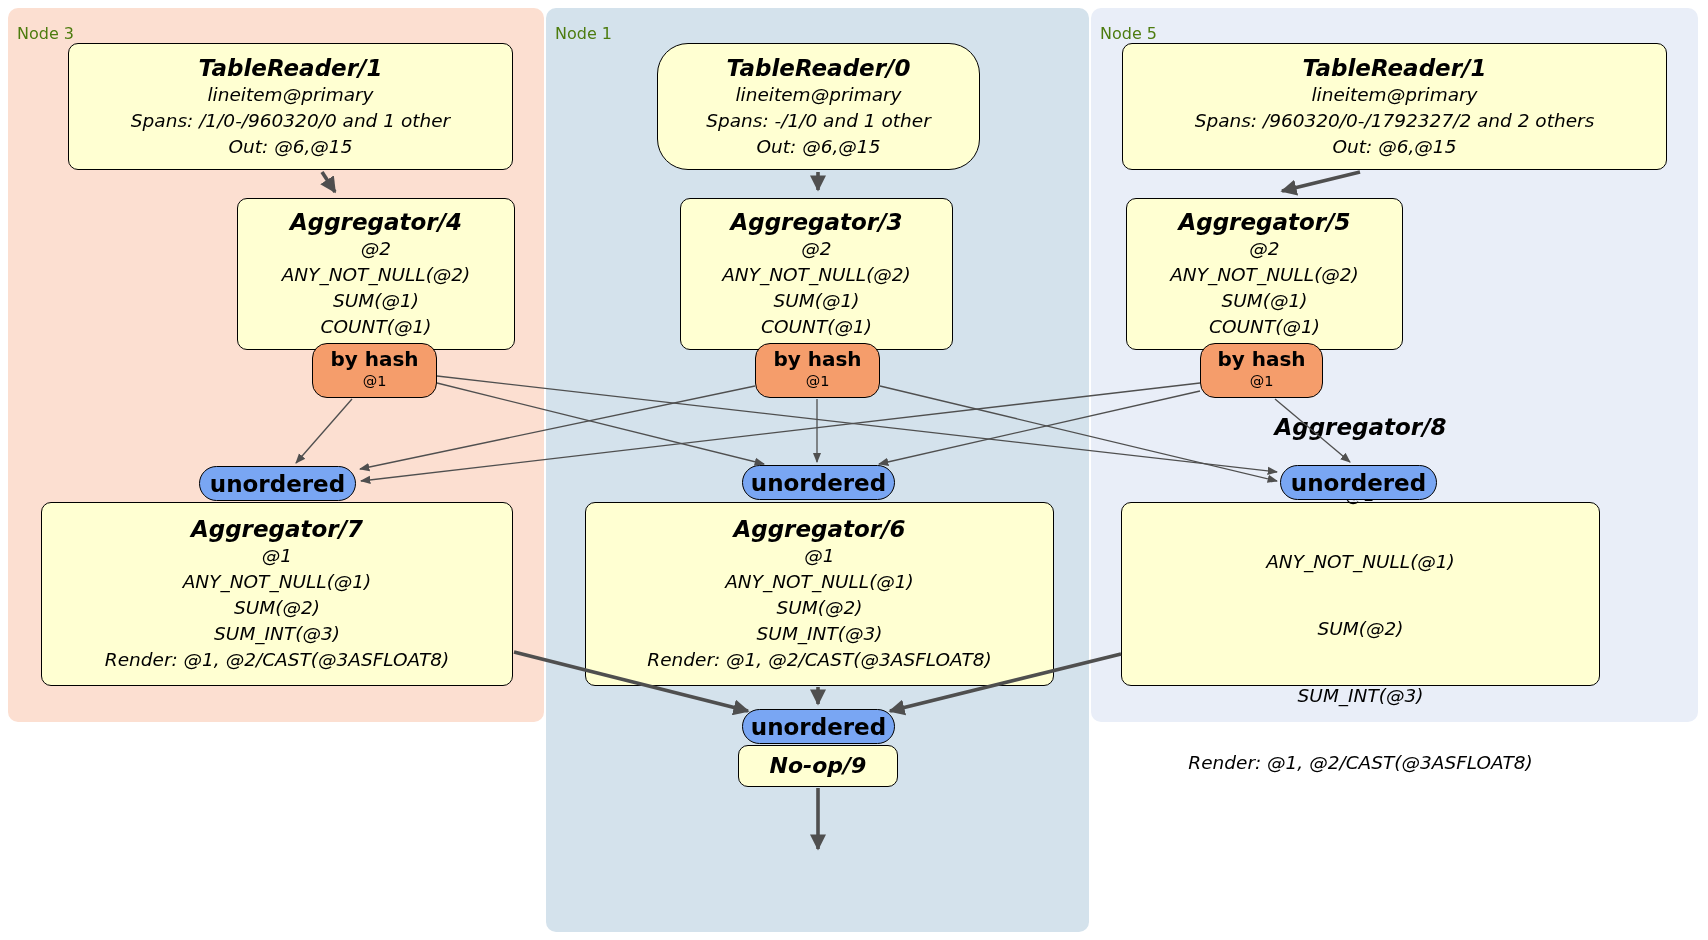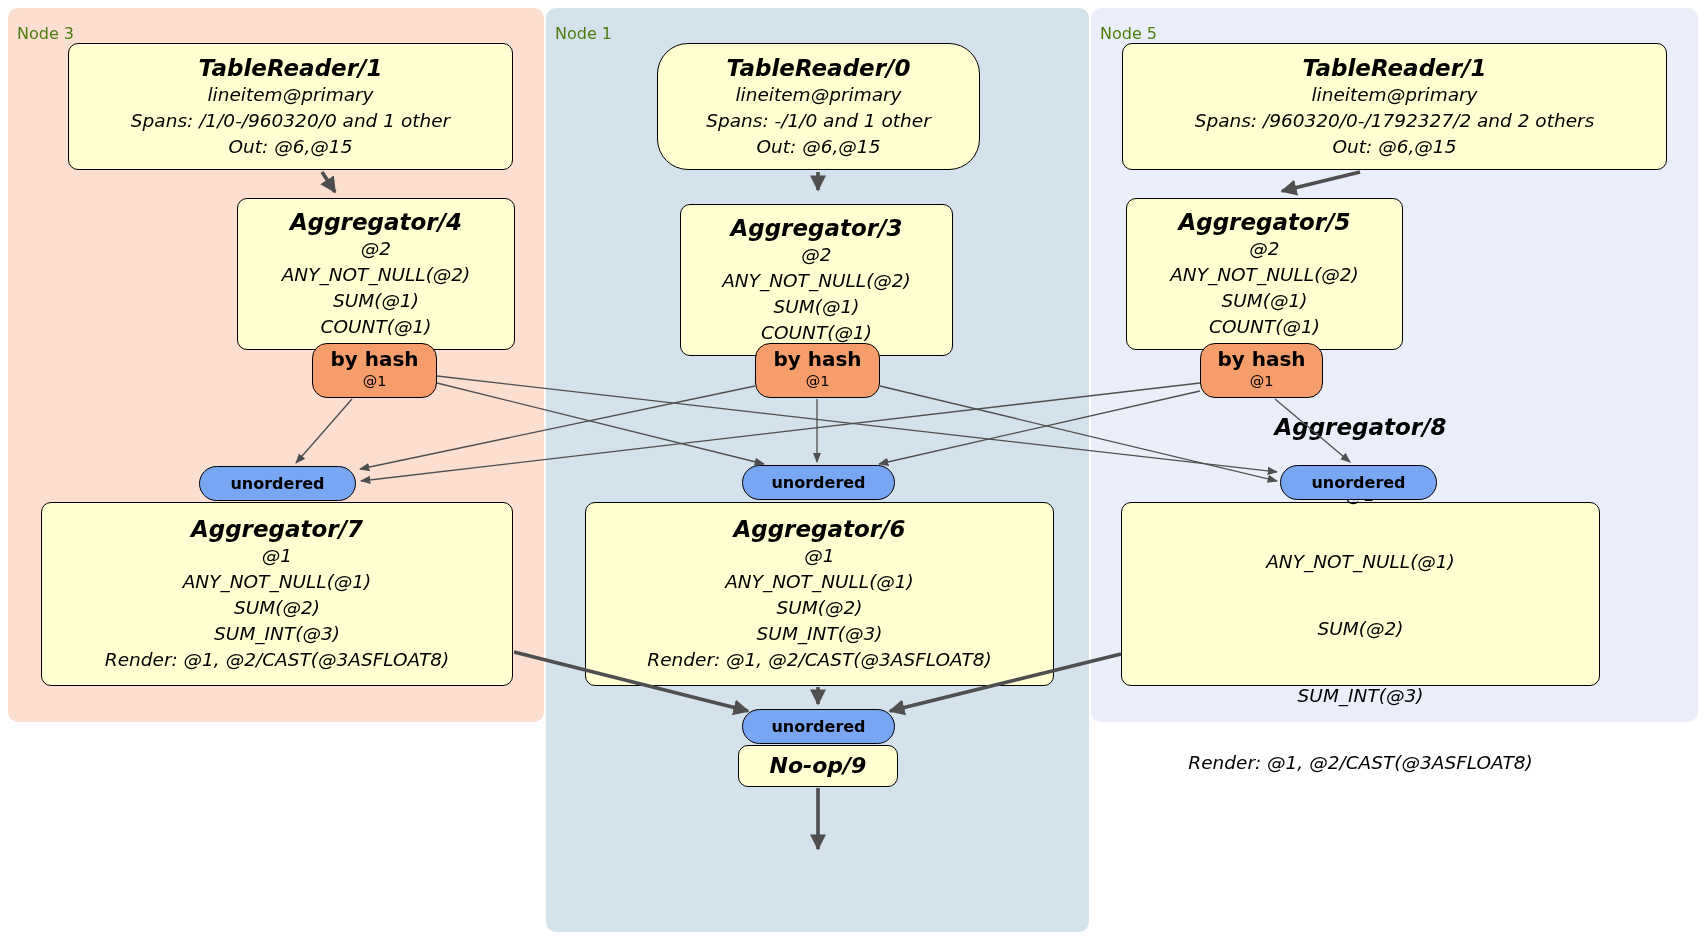--- a/index.html
+++ b/index.html
@@ -24,39 +24,39 @@
   .region-label{position:absolute;left:9px;top:16px;font-size:16px;color:#4d7c0f;}
 
   .pbox{position:absolute;background:var(--box-fill);border:1.5px solid #000;border-radius:10px;
         display:flex;flex-direction:column;justify-content:center;align-items:center;
         text-align:center;font-size:18.5px;line-height:26px;box-sizing:border-box;padding:2px 6px;font-style:italic;}
   .pbox .ptitle{font-weight:bold;font-size:23px;line-height:28px;}
   #tr1 {left:68px;  top:43px;  width:445px; height:127px;}
   #tr0 {left:657px; top:43px;  width:323px; height:127px;border-radius:31px;}
   #tr2 {left:1122px;top:43px;  width:545px; height:127px;}
   #agg4{left:237px; top:198px; width:278px; height:152px;}
-  #agg3{left:680px; top:204px; width:273px; height:152px;}
+  #agg3{left:680px; top:198px; width:273px; height:152px;}
   #agg5{left:1126px;top:198px; width:277px; height:152px;}
   #agg7{left:41px;  top:502px; width:472px; height:184px;}
   #agg6{left:585px; top:502px; width:469px; height:184px;}
   #agg8{left:1121px;top:502px; width:479px; height:184px;gap:41px;}
   #noop{left:738px; top:745px; width:160px; height:42px;}
   #resp{left:732px; top:855px; width:173px; height:43px;}
   #noop .ptitle,#resp .ptitle{font-size:22px;}
 
   .router{position:absolute;background:var(--router-fill);border:1.6px solid #000;border-radius:15px;
           text-align:center;box-sizing:border-box;padding-top:3px;}
   .router .rtitle{font-weight:bold;font-size:20px;line-height:25px;}
   .router .rdetail{font-size:14.5px;line-height:19px;}
   #bh4{left:312px; top:343px;width:125px;height:55px;}
   #bh3{left:755px; top:343px;width:125px;height:55px;}
   #bh5{left:1200px;top:343px;width:123px;height:55px;}
 
   .sync{position:absolute;background:var(--sync-fill);border:1.6px solid #000;border-radius:18px;
-        font-weight:bold;font-size:16px;display:flex;align-items:center;justify-content:center;
+        font-weight:bold;font-size:23px;display:flex;align-items:center;justify-content:center;
         box-sizing:border-box;}
   #o7{left:199px; top:466px;width:157px;height:35px;}
   #o6{left:742px; top:465px;width:153px;height:35px;}
   #o8{left:1280px;top:465px;width:157px;height:35px;}
   #o9{left:742px; top:709px;width:153px;height:35px;}
 
   svg.edges{position:absolute;left:0;top:0;pointer-events:none;}
   .edge-thick{stroke:var(--edge);stroke-width:3.6;fill:none;}
   .edge-thin{stroke:var(--edge-thin);stroke-width:1.3;fill:none;}
   .ah{fill:var(--edge);}

